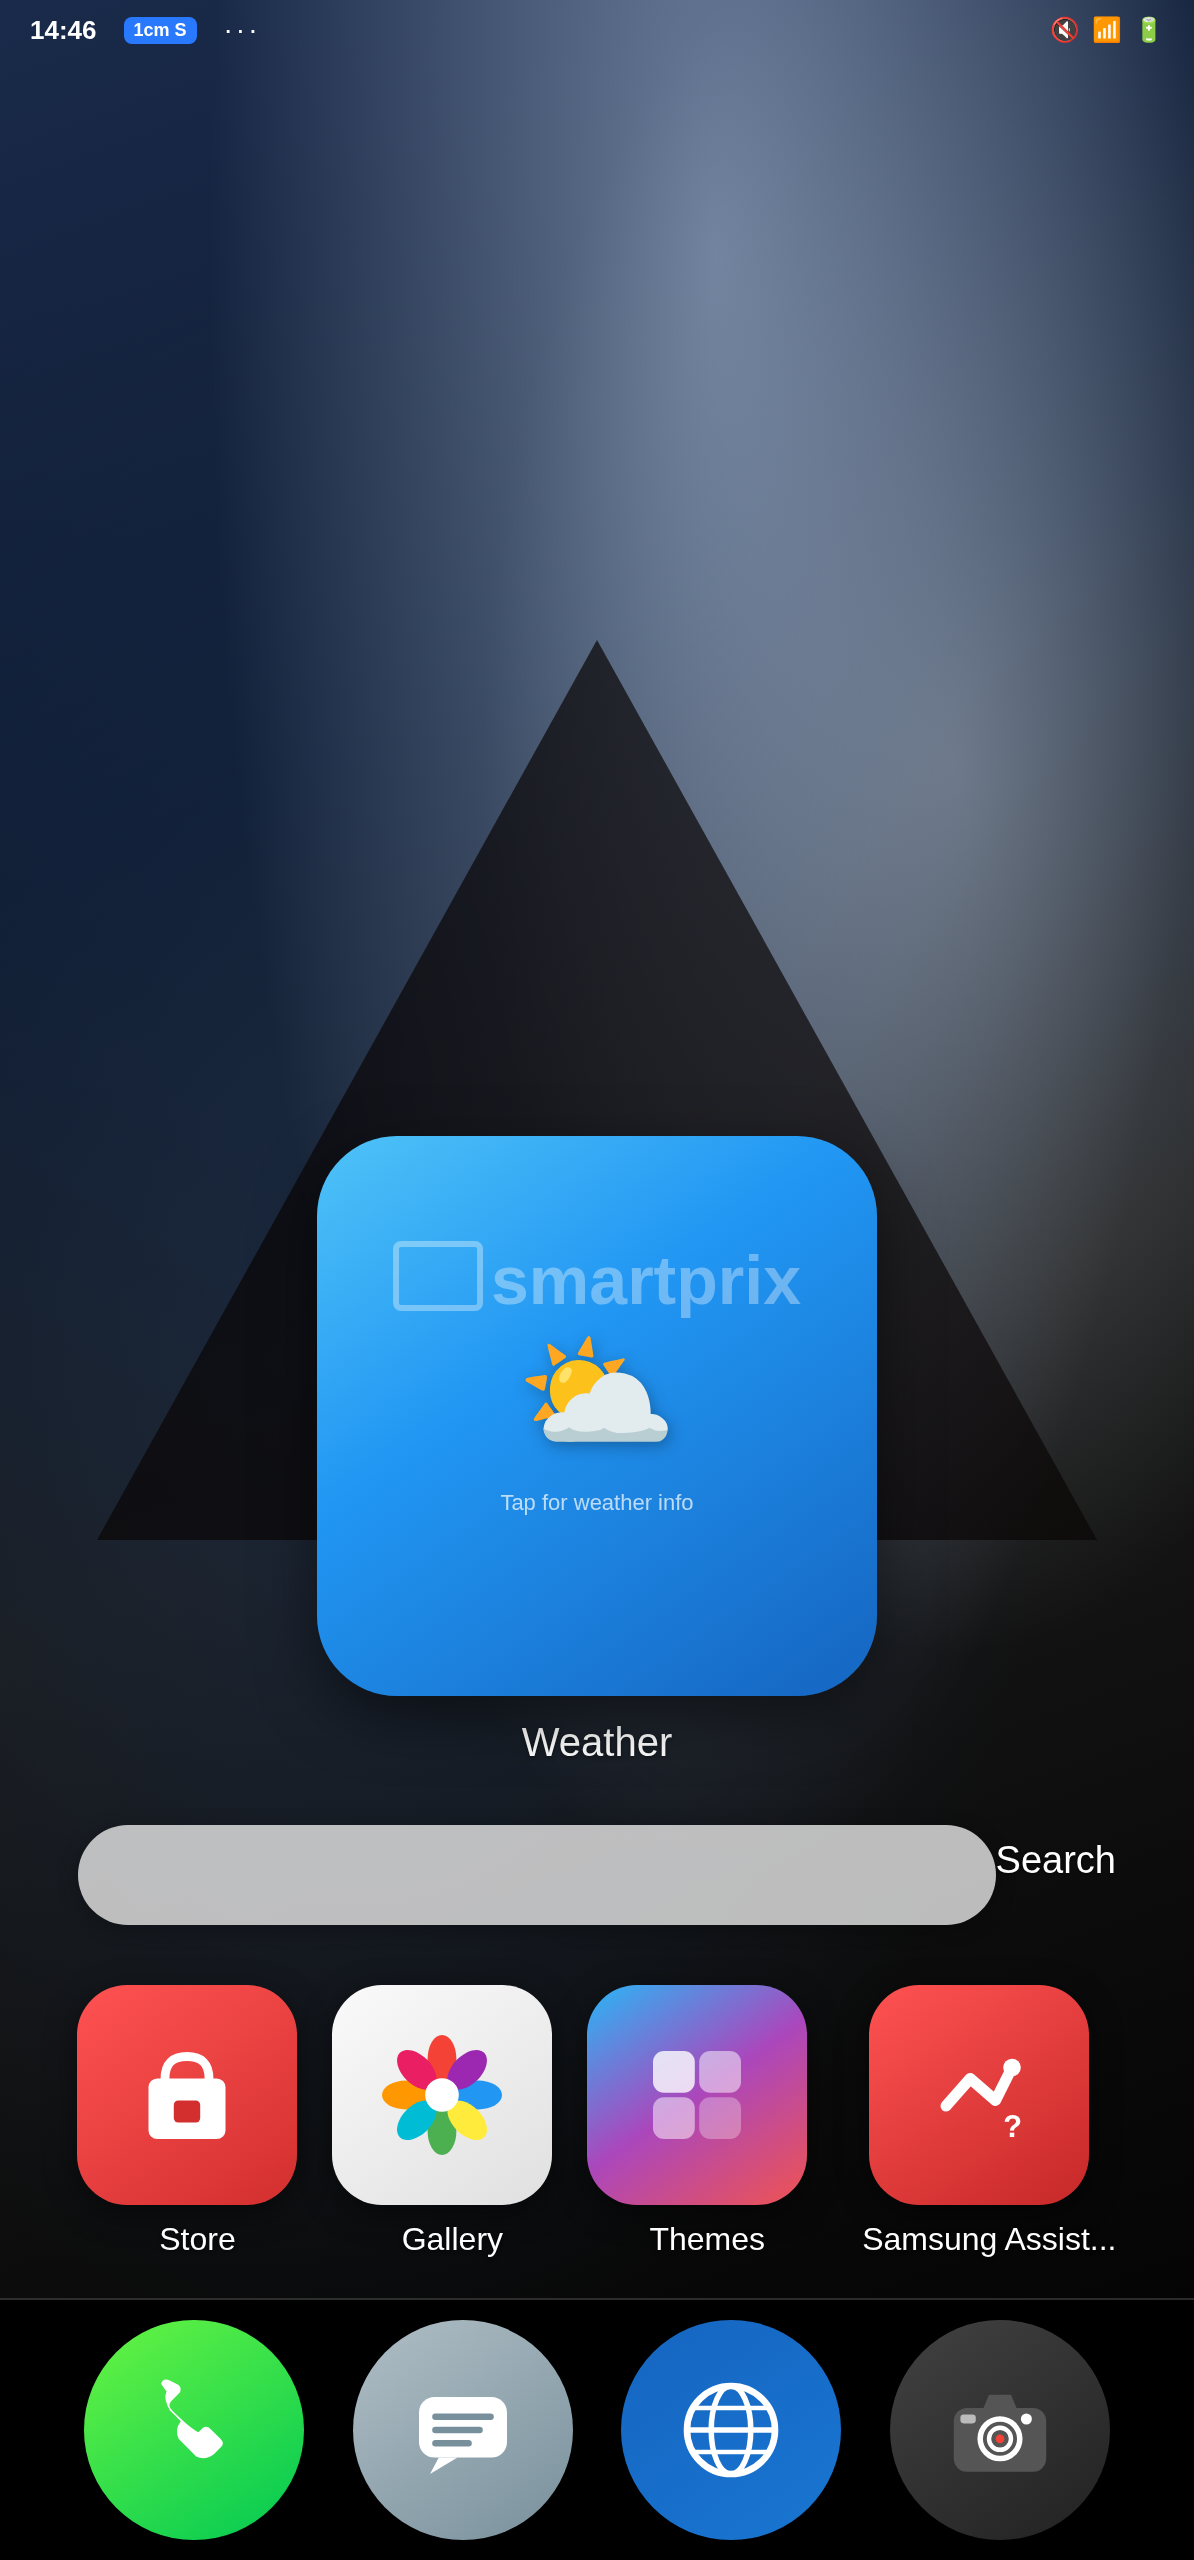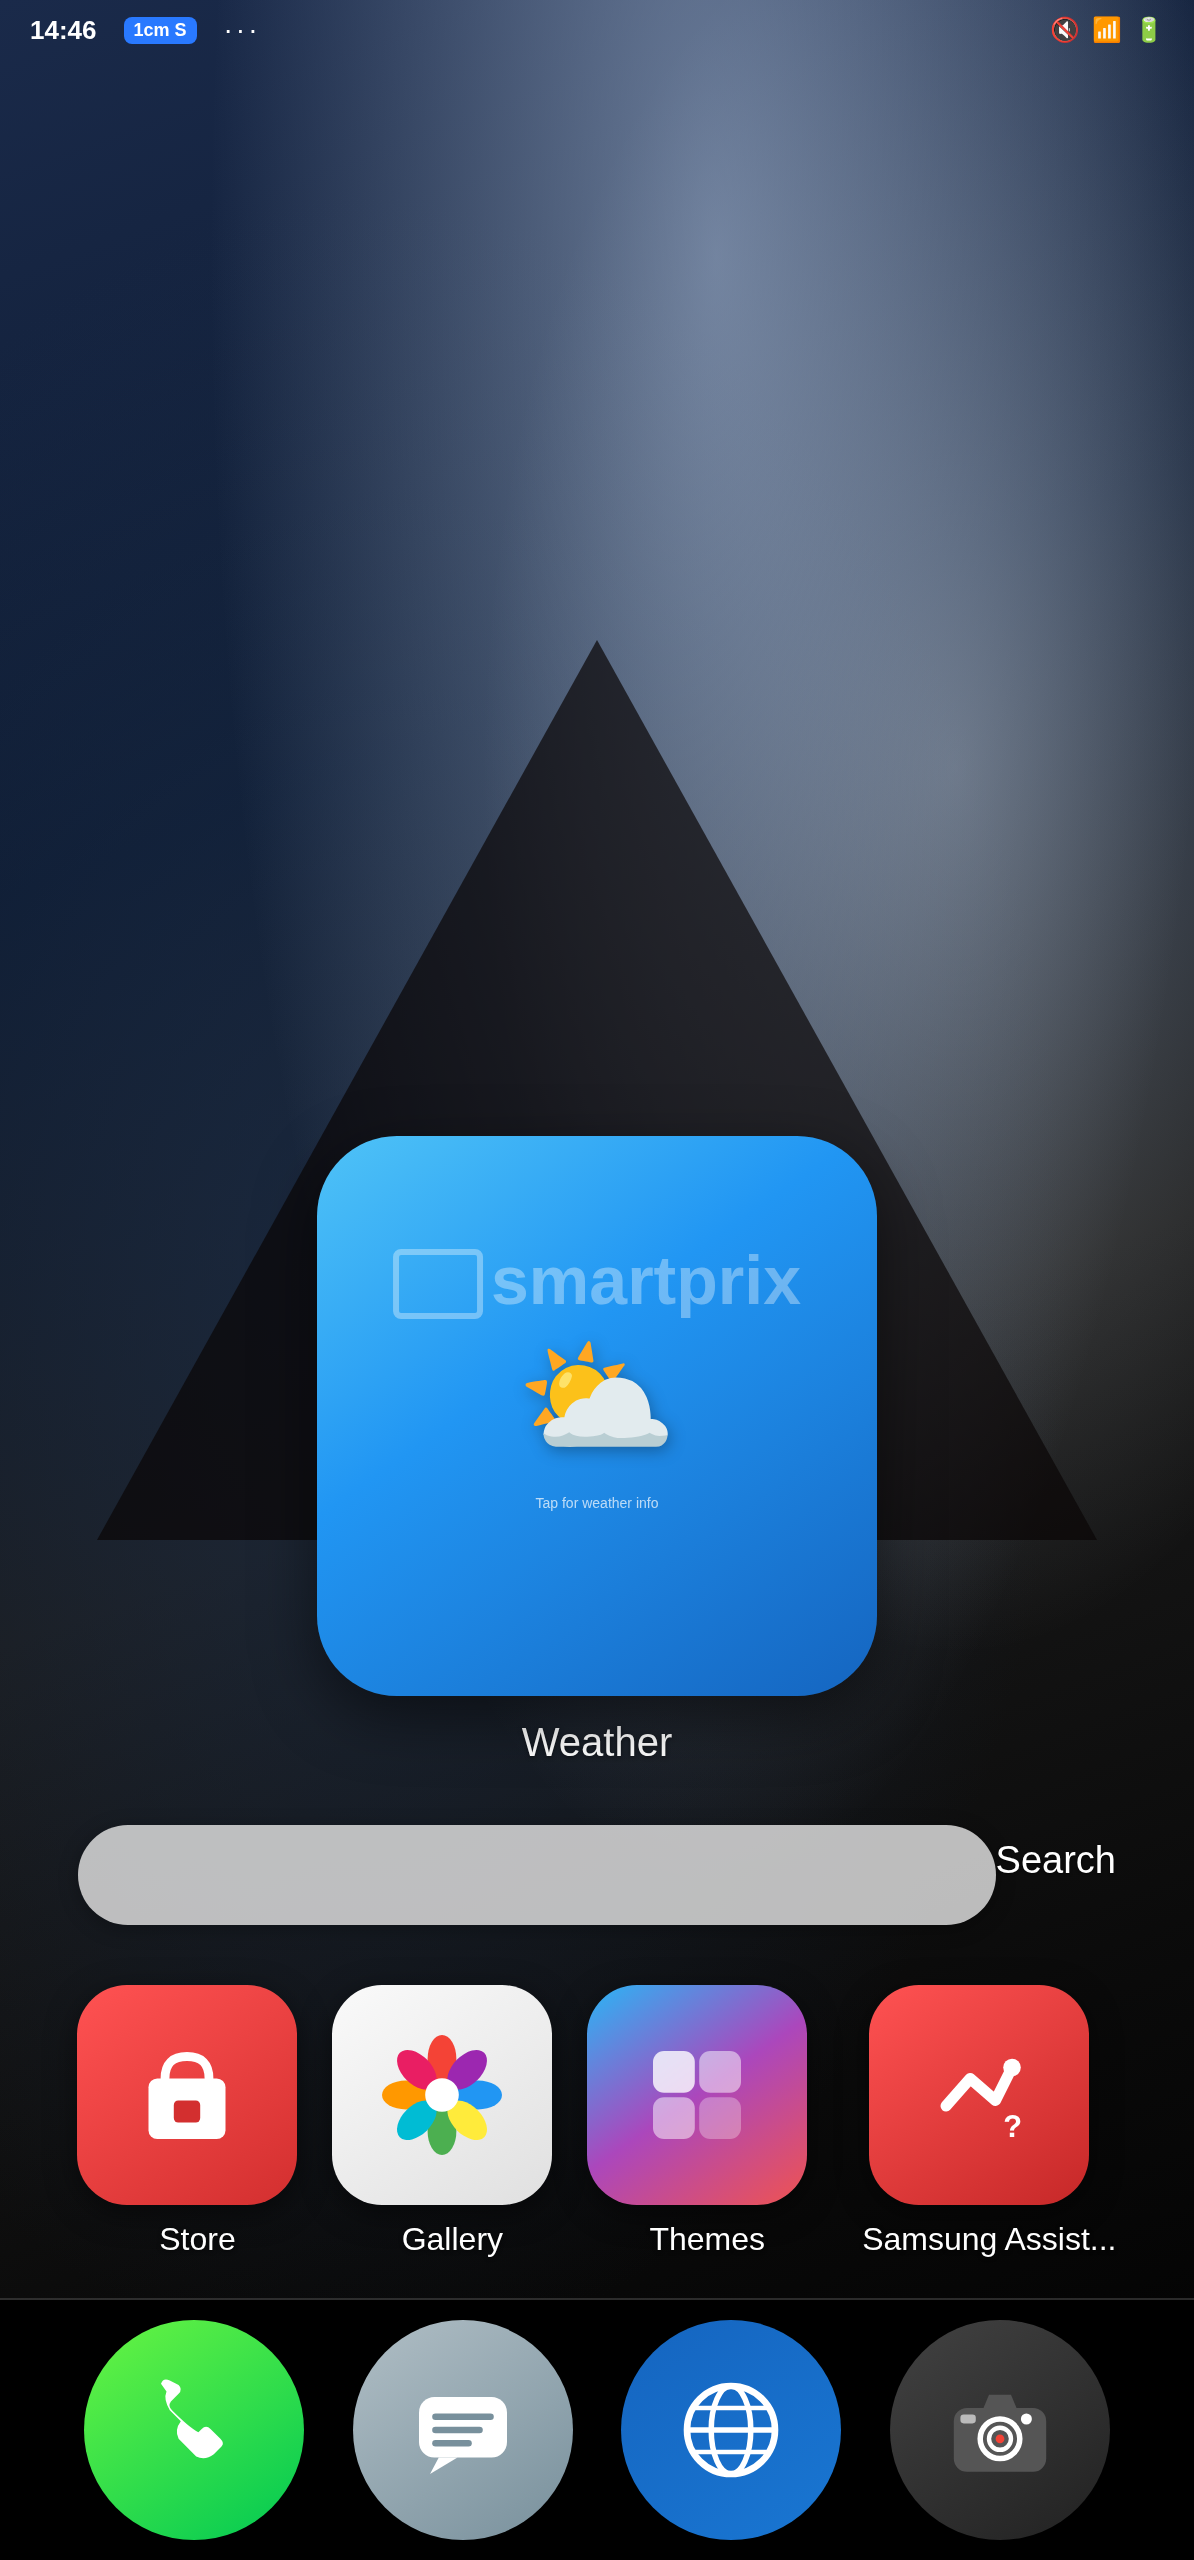--- a/index.html
+++ b/index.html
@@ -130,21 +130,21 @@
     }
 
     .weather-icon-area {
       font-size: 130px;
       filter: drop-shadow(2px 4px 8px rgba(0,0,0,0.3));
       margin-bottom: 20px;
     }
 
     .weather-tap-text {
       color: rgba(255,255,255,0.7);
-      font-size: 14px;
+      font-size: 22px;
       text-align: center;
     }
 
     .weather-label {
       color: #fff;
       font-size: 40px;
       font-weight: 500;
       margin-top: 24px;
       text-shadow: 0 1px 4px rgba(0,0,0,0.5);
     }
@@ -155,21 +155,21 @@
       top: 50%;
       left: 50%;
       transform: translate(-50%, -50%);
       color: rgba(255,255,255,0.35);
       font-size: 68px;
       font-weight: 700;
       white-space: nowrap;
       pointer-events: none;
       z-index: 50;
       display: flex;
-      align-items: flex-end;
+      align-items: flex-start;
       gap: 8px;
     }
 
     .watermark-box {
       width: 90px;
       height: 70px;
       border: 6px solid rgba(255,255,255,0.35);
       border-radius: 8px;
       display: inline-block;
       flex-shrink: 0;

